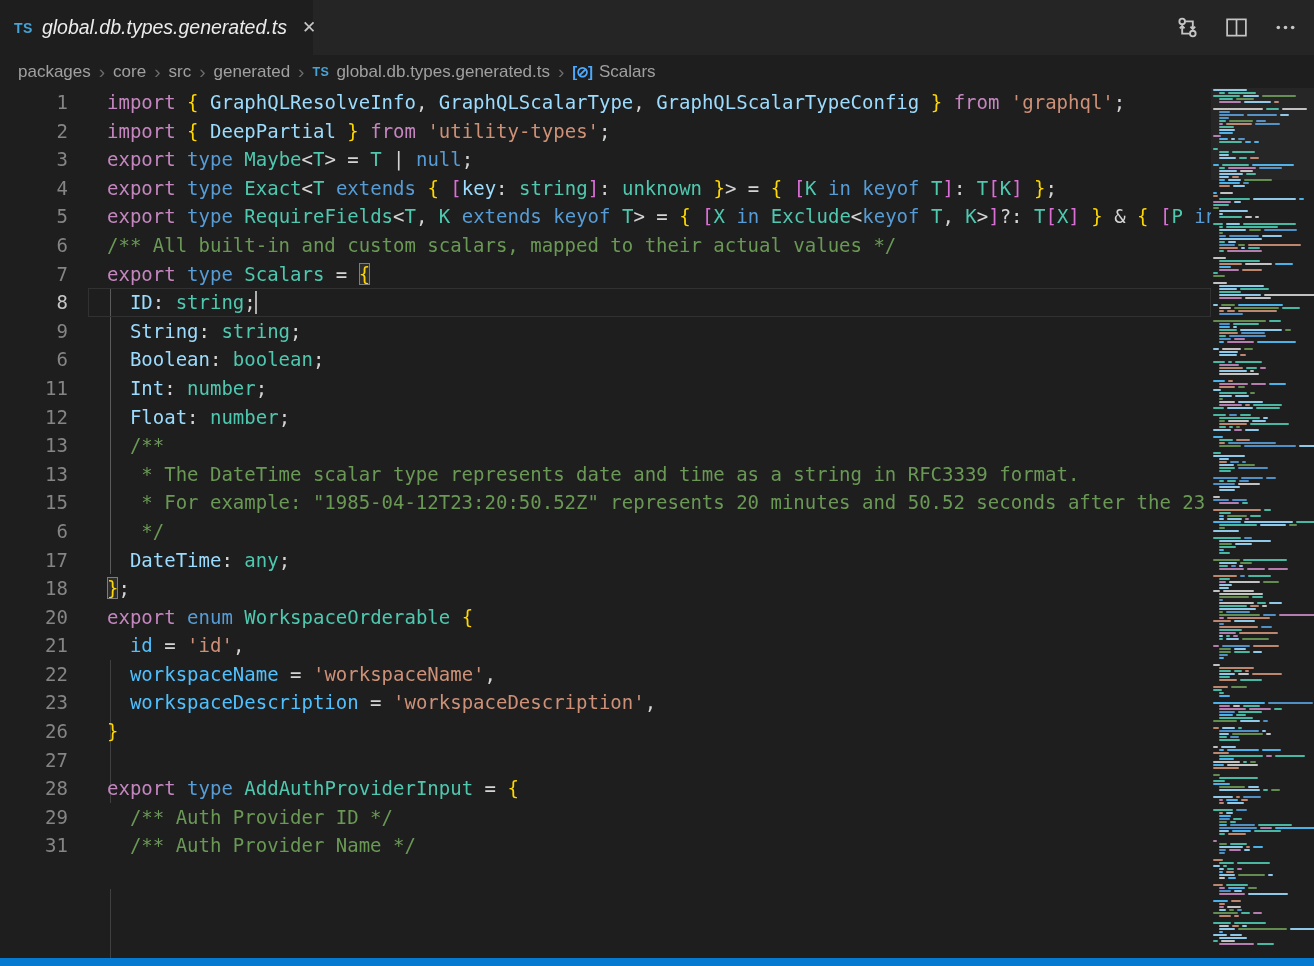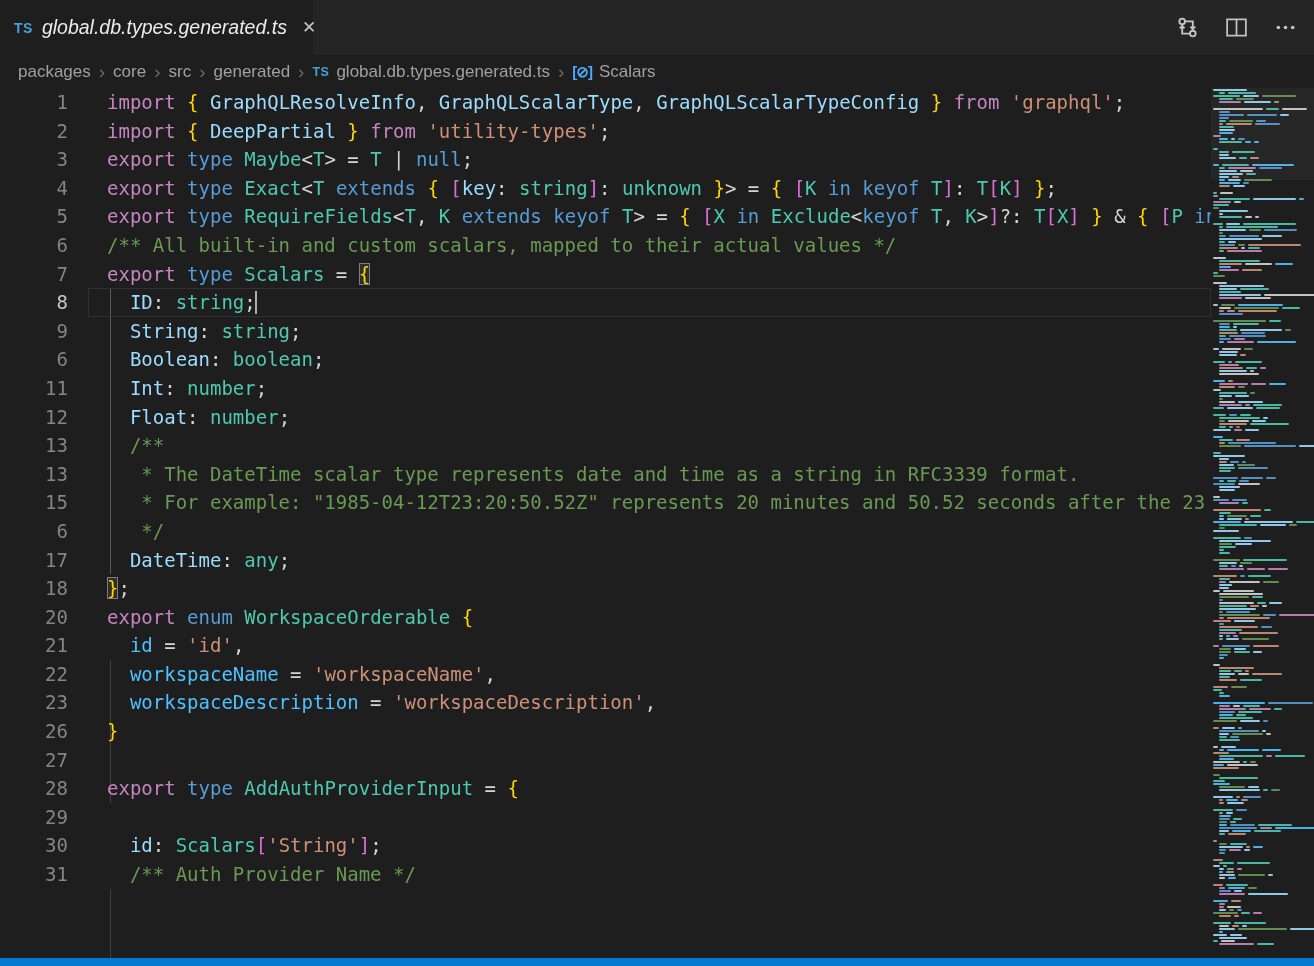--- a/index.html
+++ b/index.html
@@ -233,24 +233,21 @@
         <div class="code-line">
           <span class="ln">27</span>
           <span class="lc"></span>
         </div>
         <div class="code-line">
           <span class="ln">28</span>
           <span class="lc"><span class="tk-p">export</span><span class="tk-w"> </span><span class="tk-b">type</span><span class="tk-w"> </span><span class="tk-t">AddAuthProviderInput</span><span class="tk-w"> = </span><span class="tk-g">{</span></span>
         </div>
         <div class="code-line">
           <span class="ln">29</span>
-        </div>
-        <div class="code-line">
-          <span class="ln">30</span>
-          <span class="lc"><span class="tk-w">  </span><span class="tk-v">id</span><span class="tk-w">: </span><span class="tk-t">Scalars</span><span class="tk-m">[</span><span class="tk-s">'String'</span><span class="tk-m">]</span><span class="tk-w">;</span></span>
+          <span class="lc"><span class="tk-w">  </span><span class="tk-c">/** Auth Provider ID */</span></span>
         </div>
         <div class="code-line">
           <span class="ln">31</span>
           <span class="lc"><span class="tk-w">  </span><span class="tk-c">/** Auth Provider Name */</span></span>
         </div>
       </div>
     <div class="minimap">
       <div id="mmrows">
           <div class="mm-row" style="padding-left: 2px;">
             <span class="mm-seg" style="width: 33.7854px; background: rgb(156, 220, 254);"></span>

